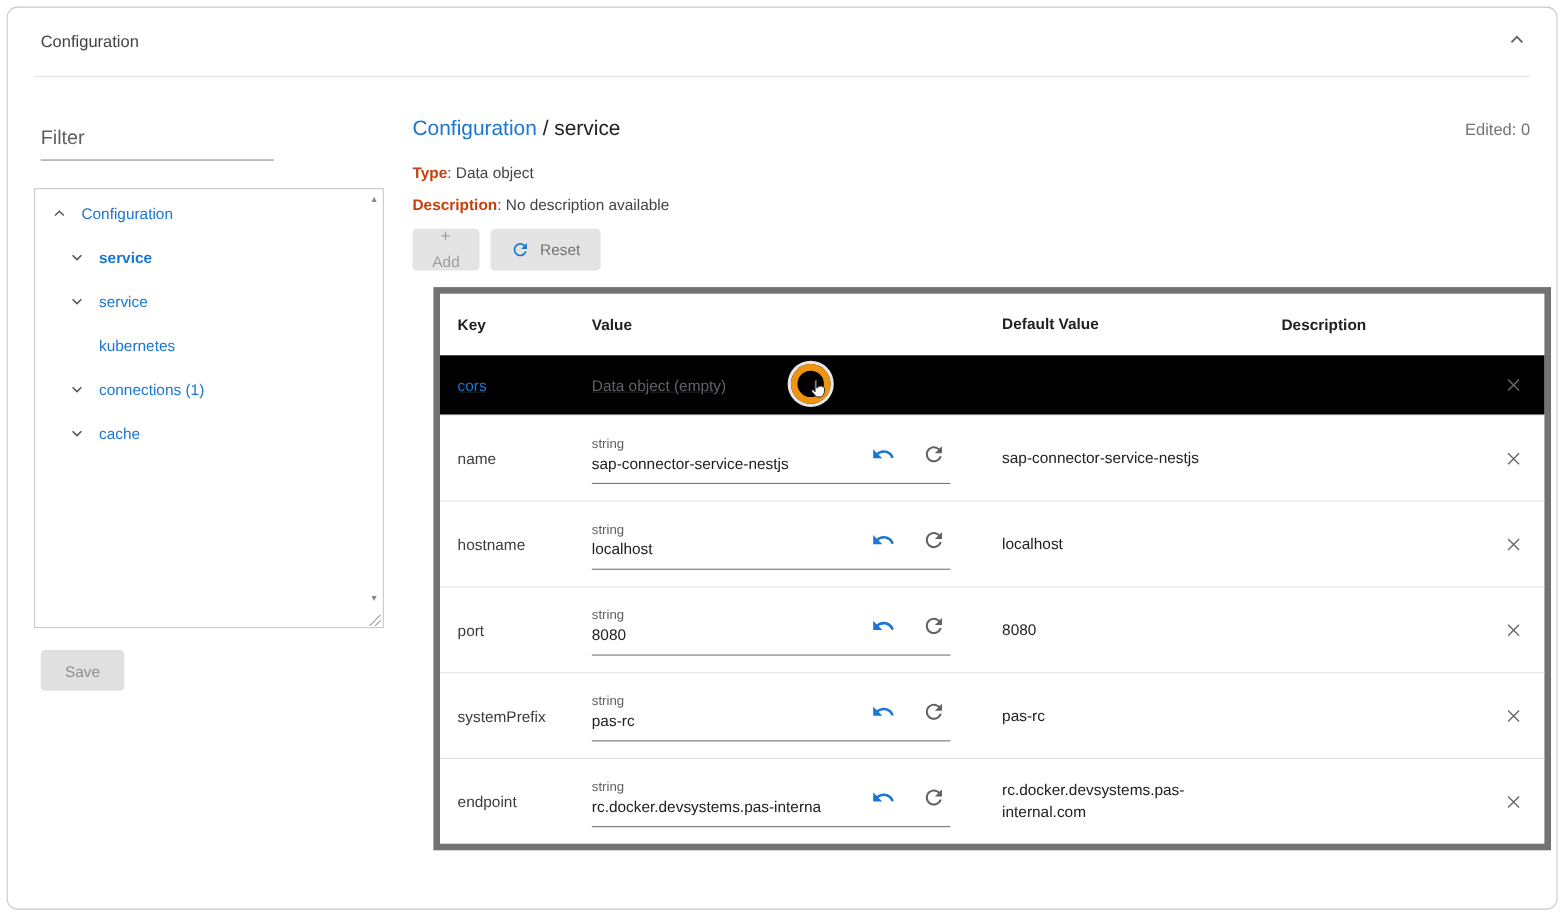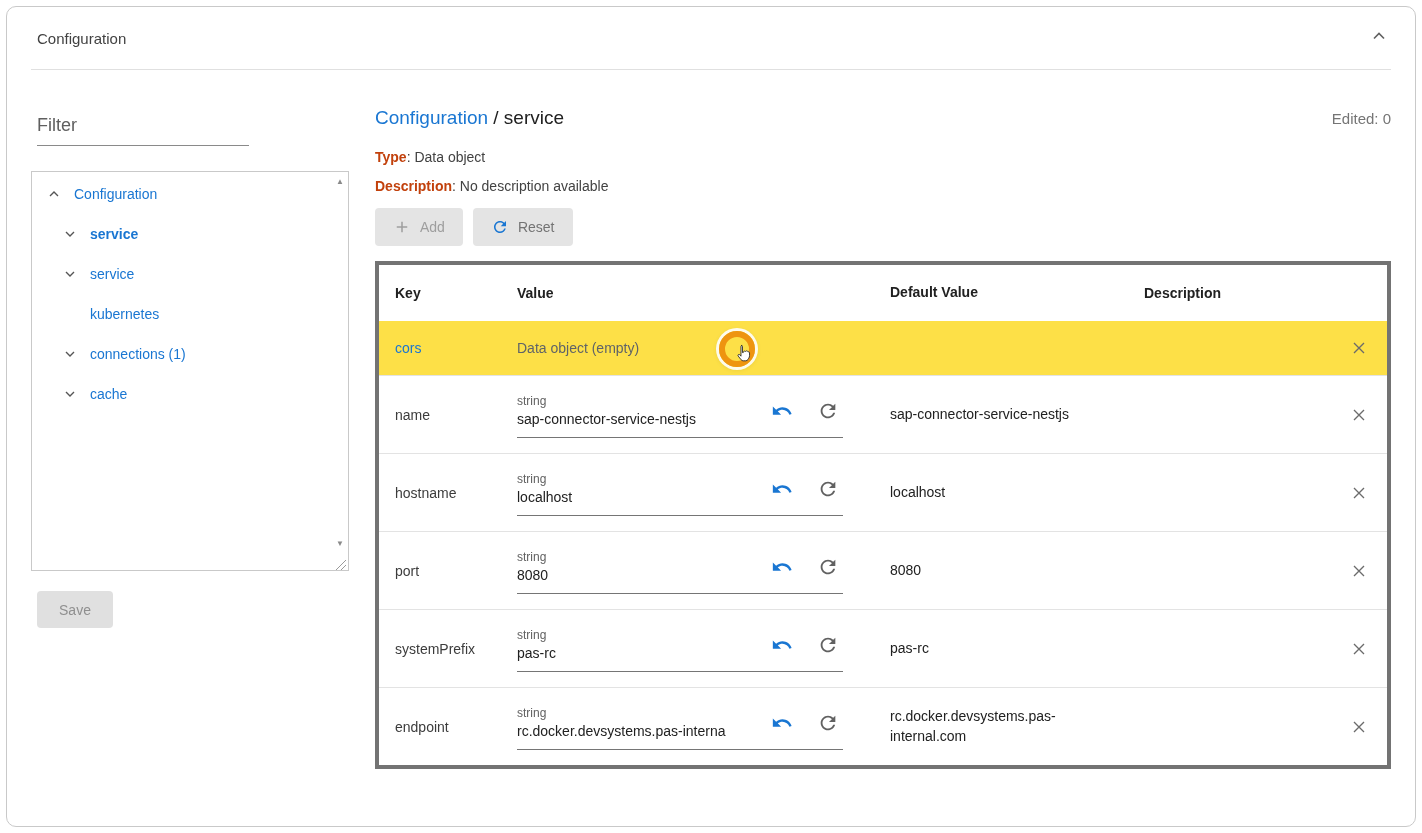--- a/index.html
+++ b/index.html
@@ -63,33 +63,33 @@
   .edited { font-size:15px; color:#757575; }
   .meta { margin-top:20px; font-size:14px; color:#424242; }
   .meta + .meta { margin-top:13px; }
   .meta b { color:#c2410c; }
   .actions { margin-top:14px; display:flex; gap:10px; }
   .btn {
     height:38px; border:none; border-radius:4px; background:#e4e4e4;
     display:flex; align-items:center; gap:9px; padding:0 18px;
     font-size:14px; font-family:"Liberation Sans", sans-serif; cursor:pointer;
   }
-  .btn.disabled { color:#9e9e9e; cursor:default; }
+  .btn.disabled { color:#9e9e9e; cursor:default;flex-direction:column; }
   .btn.reset { color:#737373; }
 
   
-  .cfg-table { margin-top:15px; width:100%; border:4px solid #737373; background:#fff; }
+  .cfg-table { margin-top:15px; width:100%; border:6px solid #737373; background:#fff;margin-left:19px; }
   .t-row { display:flex; align-items:center; }
   .t-head { height:56px; font-weight:bold; font-size:14px; color:#212121; }
   .col-key { width:138px; padding-left:16px; flex:none; }
   .col-value { width:373px; flex:none; }
   .col-default { width:254px; padding-right:24px; flex:none; font-size:14px; line-height:1.4; }
   .col-desc { flex:1; min-width:0; }
   .col-close { width:56px; flex:none; display:flex; justify-content:center; }
-  .row-cors { height:54px; background:#fde047; }
+  .row-cors { height:54px; background:#000000;text-decoration:underline; }
   .row-cors .col-key { color:#1976d2; font-size:14px; cursor:pointer; }
   .row-cors .col-value { color:#5f6368; font-size:14px; }
   .data-row { height:78px; border-top:1px solid #e3e3e3; }
   .data-row .col-key { font-size:14px; color:#3c3c3c; }
   .field { position:relative; width:326px; border-bottom:1px solid #757575; padding:2px 0 10px 0; }
   .field-type { font-size:12px; color:#616161; }
   .field-value { margin-top:3px; font-size:14px; color:#212121; max-width:238px; white-space:nowrap; overflow:hidden; }
   .icon-btn { position:absolute; width:22px; height:22px; cursor:pointer; }
   .icon-undo { right:50px; top:8px; }
   .icon-refresh { right:4px; top:8px; }

